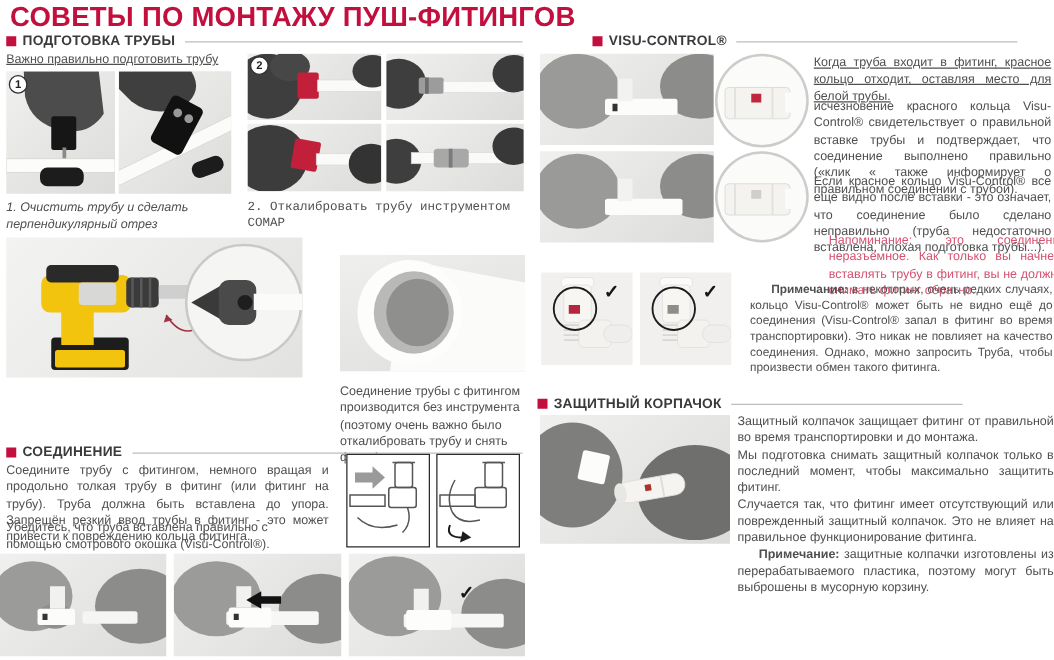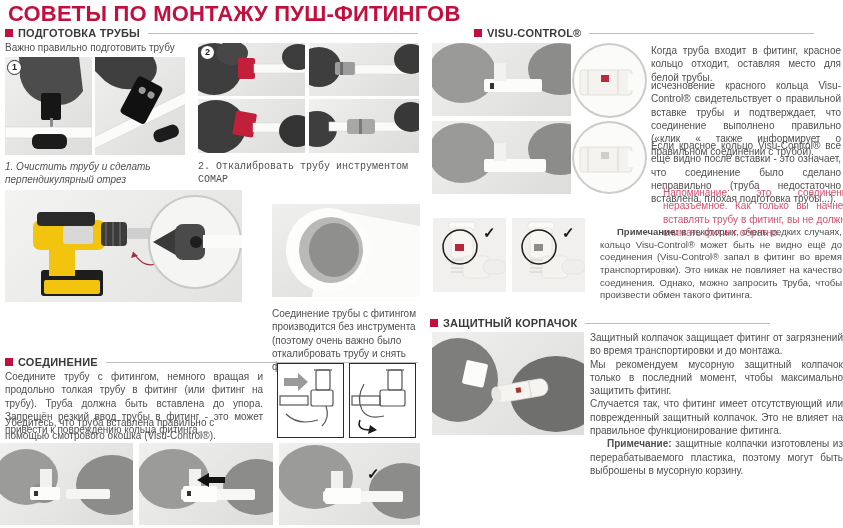--- a/index.html
+++ b/index.html
@@ -31,21 +31,21 @@
 
 <div class="page">
 
   <div class="abs title" style="left:8px;top:1px;">СОВЕТЫ ПО МОНТАЖУ ПУШ-ФИТИНГОВ</div>
 
   <div class="abs sec-head" style="left:5px;top:27px;width:413px;">
     <span class="sec-sq"></span>
     <span class="sec-title">ПОДГОТОВКА ТРУБЫ</span>
     <span class="sec-rule"></span>
   </div>
-  <div class="abs txt" style="left:5px;top:41px;width:260px;">Важно правильно подготовить трубу</div>
+  <div class="abs txt" style="left:5px;top:41px;width:260px;text-decoration:underline;">Важно правильно подготовить трубу</div>
 
   <div class="abs badge" style="left:7px;top:60px;">1</div>
   <div class="photo" style="left:5px;top:57px;width:87px;height:98px;">
     <svg width="87" height="98" viewBox="0 0 87 98">
       <path d="M14,0 H74 L78,34 Q66,52 44,47 Q20,42 15,20 Z" fill="#4c4c4c"></path>
       <rect x="36" y="36" width="20" height="27" rx="2" fill="#161616"></rect>
       <rect x="45" y="61" width="3" height="10" fill="#8a8a8a"></rect>
       <rect x="0" y="70" width="87" height="11" fill="#fcfcfb" stroke="#d2d2d0" stroke-width="0.6"></rect>
       <rect x="27" y="77" width="35" height="15" rx="6" fill="#1c1c1c"></rect>
     </svg>
@@ -248,21 +248,21 @@
   <div class="circle-inset" style="left:574px;top:123px;width:71px;height:69px;">
     <svg width="71" height="69" viewBox="0 0 71 69">
       <rect x="6" y="24" width="52" height="25" rx="3" fill="#f4f3f0" stroke="#dddcd9" stroke-width="0.8"></rect>
       <rect x="54" y="28" width="14" height="16" fill="#fbfbfa"></rect>
       <rect x="27" y="29" width="8" height="7" fill="#cfcecb"></rect>
       <line x1="14" y1="24" x2="14" y2="49" stroke="#e2e1de" stroke-width="1.5"></line>
       <line x1="44" y1="24" x2="44" y2="49" stroke="#e2e1de" stroke-width="1.5"></line>
     </svg>
   </div>
 
-  <div class="abs txt just" style="left:651px;top:44px;width:190px;">Когда труба входит в фитинг, красное кольцо отходит, оставляя место для белой трубы.</div>
+  <div class="abs txt just" style="left:651px;top:44px;width:190px;text-decoration:underline;">Когда труба входит в фитинг, красное кольцо отходит, оставляя место для белой трубы.</div>
   <div class="abs txt just" style="left:651px;top:79px;width:190px;">исчезновение красного кольца Visu-Control® свидетельствует о правильной вставке трубы и подтверждает, что соединение выполнено правильно («клик « также информирует о правильном соединении с трубой).</div>
   <div class="abs txt just" style="left:651px;top:139px;width:190px;">Если красное кольцо Visu-Control® все еще видно после вставки -  это означает, что соединение было сделано неправильно (труба недостаточно вставлена, плохая подготовка трубы...).</div>
   <div class="abs txt just red-txt" style="left:651px;top:186px;width:190px;">Напоминание: это соединение неразъёмное. Как только вы начнете вставлять трубу в фитинг, вы не должны снимать фитинг обратно.</div>
 
   <div class="photo" style="left:433px;top:218px;width:73px;height:74px;background:#f1f0ee;">
     <svg width="73" height="74" viewBox="0 0 73 74">
       <rect x="16" y="4" width="26" height="8" rx="3" fill="#fbfaf8" stroke="#ddd" stroke-width="0.6"></rect>
       <rect x="18" y="10" width="22" height="30" rx="3" fill="#f7f6f3" stroke="#ddd" stroke-width="0.6"></rect>
       <g stroke="#d8d7d4" stroke-width="1.4">
         <line x1="18" y1="42" x2="40" y2="42"></line>
@@ -315,21 +315,21 @@
       <g transform="rotate(-10 90 58)">
         <rect x="62" y="50" width="54" height="17" rx="8" fill="#f5f4f1" stroke="#dedddb" stroke-width="0.7"></rect>
         <ellipse cx="64" cy="58" rx="5" ry="8" fill="#e8e7e4"></ellipse>
         <rect x="84" y="55" width="5" height="5" fill="#a8332f"></rect>
         <line x1="98" y1="50" x2="98" y2="67" stroke="#dedddb" stroke-width="1.5"></line>
       </g>
     </svg>
   </div>
 
   <div class="abs txt just" style="left:590px;top:331px;width:253px;">
-    <div>Защитный колпачок защищает фитинг от загрязнений во время транспортировки и до монтажа.</div>
-    <div>Мы рекомендуем мусорную защитный колпачок только в последний момент, чтобы максимально защитить фитинг.</div>
+    <div>Защитный колпачок защищает фитинг от правильной во время транспортировки и до монтажа.</div>
+    <div>Мы подготовка снимать защитный колпачок только в последний момент, чтобы максимально защитить фитинг.</div>
     <div>Случается так, что фитинг имеет отсутствующий или поврежденный защитный колпачок. Это не влияет на правильное функционирование фитинга.</div>
     <div>
       <span class="b">Примечание:</span><span> защитные колпачки изготовлены из перерабатываемого пластика, поэтому могут быть выброшены в мусорную корзину.</span>
     </div>
   </div>
 
 </div>
 
 </body></html>

